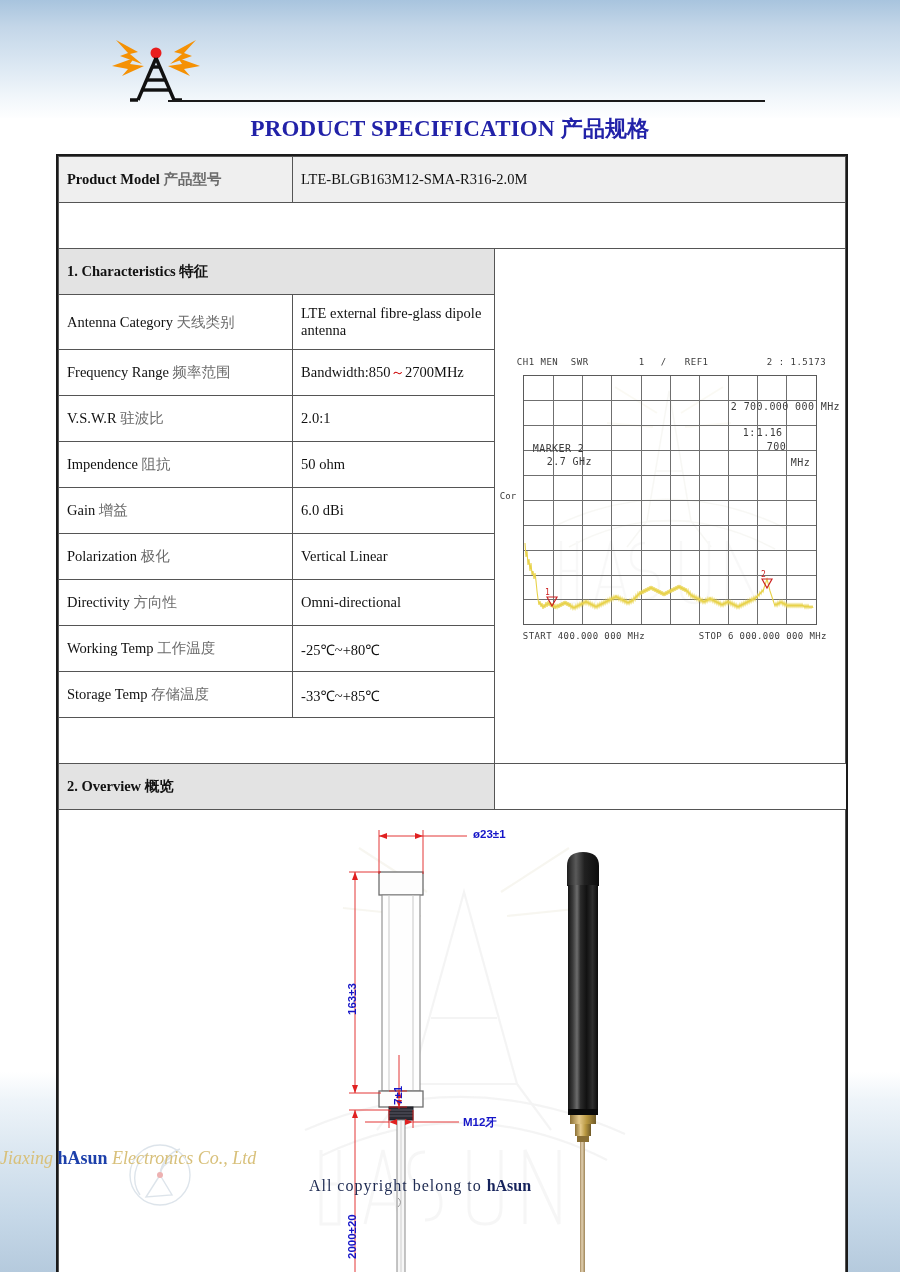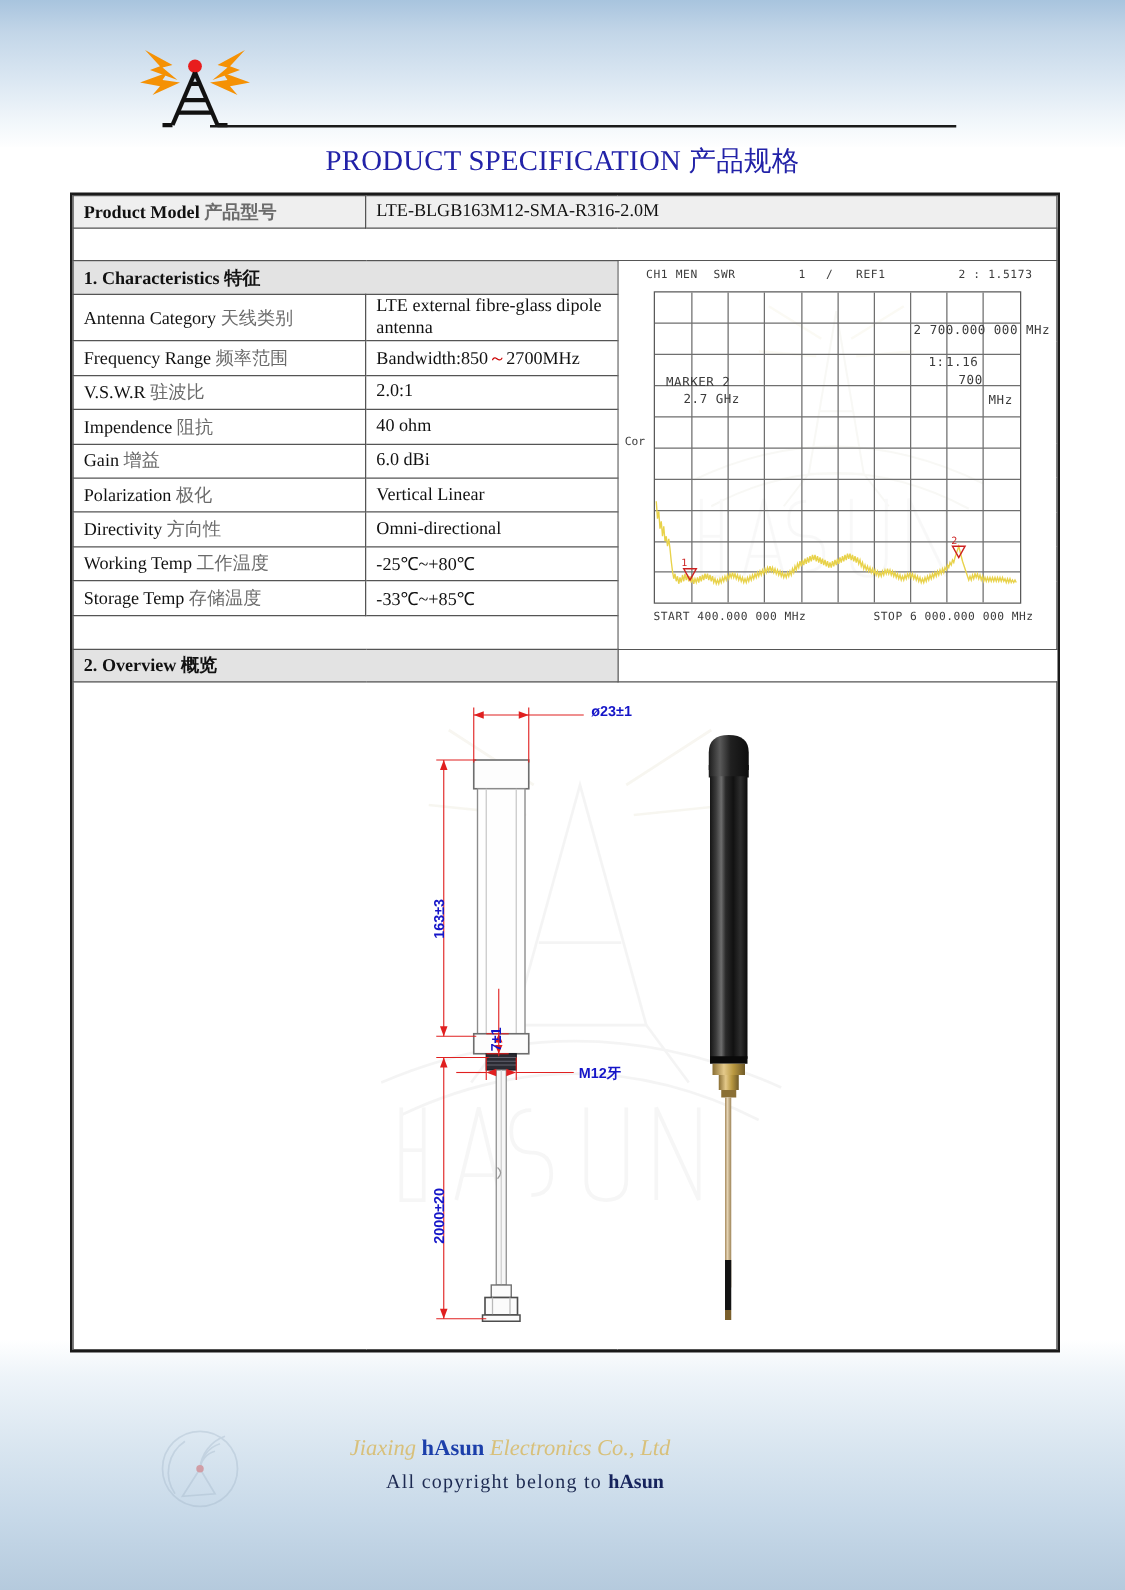--- a/index.html
+++ b/index.html
@@ -22,33 +22,33 @@
   }
 
   
   .header{position:absolute;left:0;top:0;width:900px;height:112px;}
   .logo{position:absolute;left:108px;top:22px;width:96px;height:82px;}
   .logo-rule{position:absolute;left:168px;top:100px;width:597px;height:0;border-top:2px solid #1a1a1a;}
 
   
   .title{
     position:absolute;left:0;top:114px;width:900px;text-align:center;
-    font-size:23px;font-weight:normal;color:#2222a8;letter-spacing:.2px;
+    font-size:23px;font-weight:bold;color:#2222a8;letter-spacing:.2px;
   }
   .title .cn{font-size:22px;}
 
   
   .frame{
     position:absolute;left:56px;top:154px;width:788px;
     border:2px solid #1a1a1a;background:#fff;
   }
   table.spec{border-collapse:collapse;width:100%;table-layout:fixed;}
   table.spec td{
     border:1px solid #555;
-    padding:0 8px;
+    padding:10px 8px;
     font-size:14.5px;color:#111;
     height:25px;vertical-align:middle;
   }
   .c-label{width:232px;}
   .c-value{width:200px;}
   .c-vna{width:348px;}
 
   td.model-head{
     font-weight:bold;font-size:16px;background:#efefef;text-align:left;padding-left:14px;
   }
@@ -83,21 +83,21 @@
   .drawcell{padding:0 !important;height:535px;position:relative;background:#fff;}
   .draw{position:relative;width:784px;height:533px;overflow:hidden;}
   .draw-wm{position:absolute;left:240px;top:20px;opacity:.3;}
   .dim{position:absolute;color:#1515c8;font-weight:bold;font-size:11.5px;
        font-family:"Liberation Sans", sans-serif;white-space:nowrap;}
   .dim-v{transform-origin:0 0;transform:rotate(-90deg);}
 
   
   .foot-wm{position:absolute;left:120px;top:1135px;width:80px;height:80px;opacity:.35;}
   .foot1{
-    position:absolute;left:0;top:1148px;width:816px;text-align:center;
+    position:absolute;left:0;top:1148px;width:816px;text-align:left;
     font-size:18px;font-style:italic;color:#d8c07a;
   }
   .foot1 .brand{color:#1c3faa;font-style:normal;font-weight:bold;}
   .foot2{
     position:absolute;left:0;top:1177px;width:840px;text-align:center;
     font-size:16px;color:#1d2a52;letter-spacing:1px;
   }
   .foot2 .brand{font-weight:bold;color:#16235c;letter-spacing:0;}
 </style>
 </head>
@@ -290,21 +290,21 @@
           <span>V.S.W.R</span>
           <span class="cn-lbl">驻波比</span>
         </td>
         <td class="val">2.0:1</td>
       </tr>
       <tr>
         <td>
           <span>Impendence</span>
           <span class="cn-lbl">阻抗</span>
         </td>
-        <td class="val">40 ohm</td>
+        <td class="val">50 ohm</td>
       </tr>
       <tr>
         <td>
           <span>Gain</span>
           <span class="cn-lbl">增益</span>
         </td>
         <td class="val">6.0 dBi</td>
       </tr>
       <tr>
         <td>

